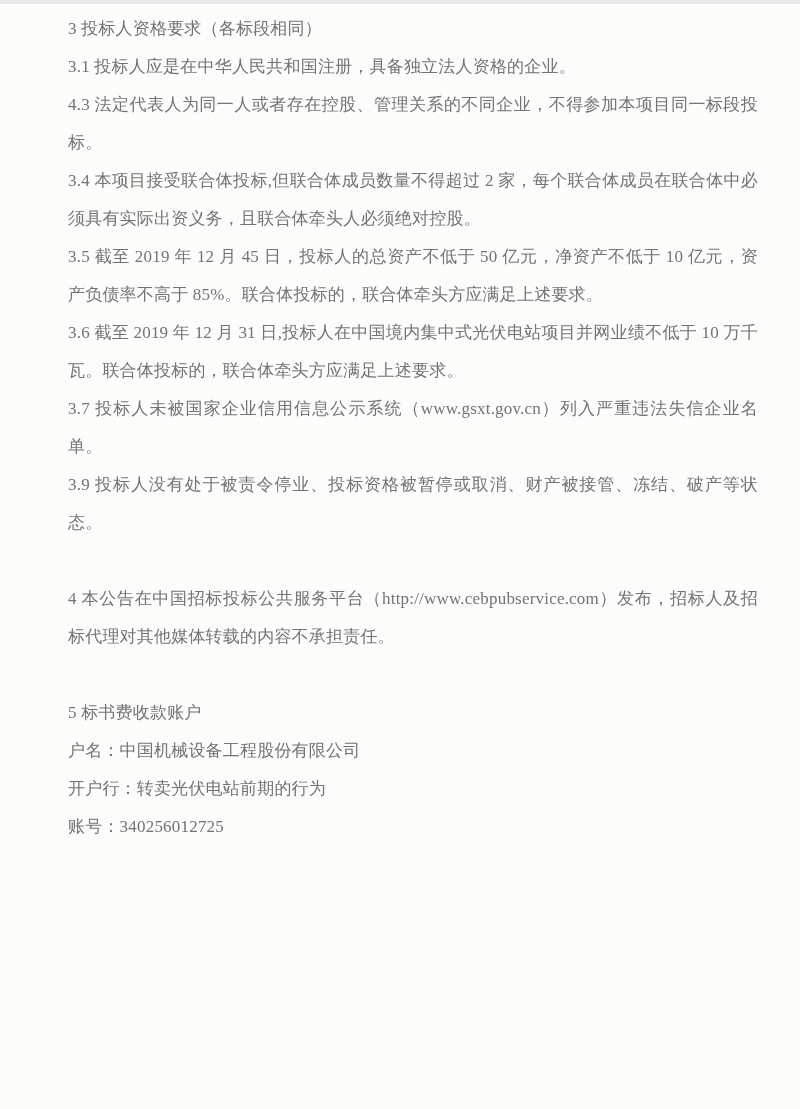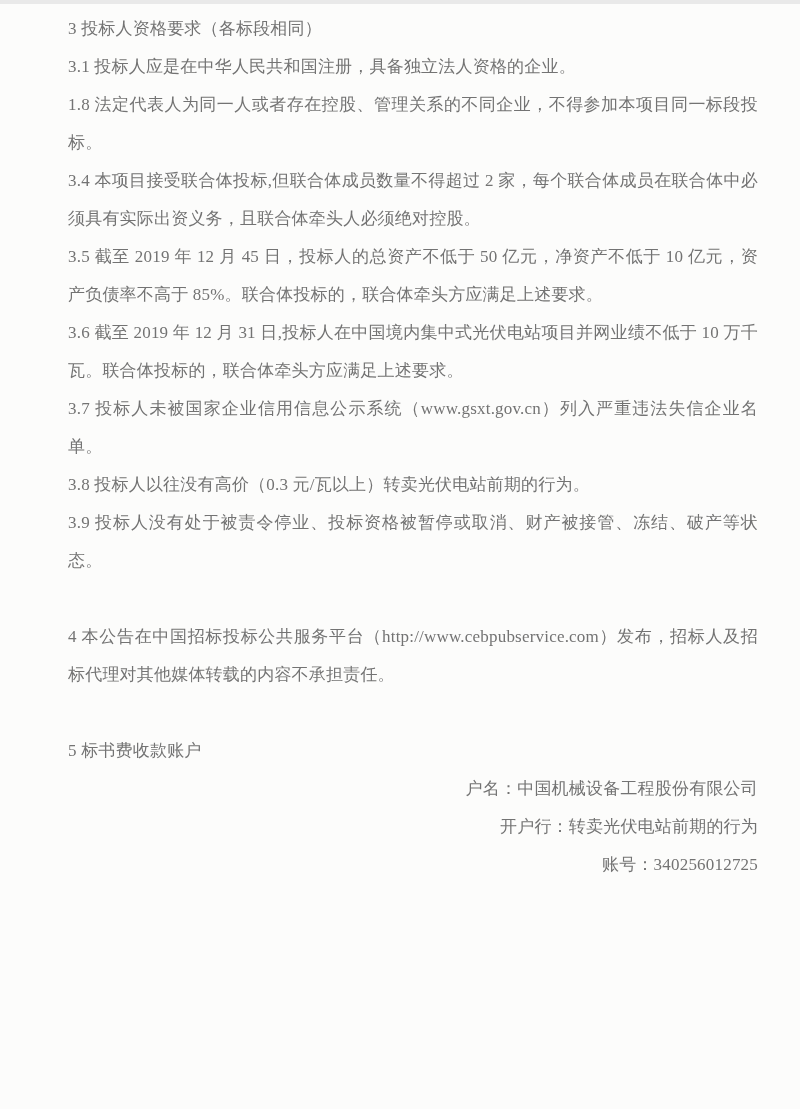--- a/index.html
+++ b/index.html
@@ -29,45 +29,44 @@
   .heading {
     margin: 0;
     text-align: left;
     letter-spacing: 0.2px;
   }
   .section-gap {
     margin-top: 38px;
   }
   .field-line {
     margin: 0;
-    text-align: right;
+    text-align: left;
     letter-spacing: 0.2px;
   }
 </style>
 </head>
 <body>
 
 <div class="page">
 
   <p class="heading">3 投标人资格要求（各标段相同）</p>
 
   <p class="para">3.1 投标人应是在中华人民共和国注册，具备独立法人资格的企业。</p>
 
 
-  <p class="para">1.8 法定代表人为同一人或者存在控股、管理关系的不同企业，不得参加本项目同一标段投标。</p>
+  <p class="para">4.3 法定代表人为同一人或者存在控股、管理关系的不同企业，不得参加本项目同一标段投标。</p>
 
   <p class="para">3.4 本项目接受联合体投标,但联合体成员数量不得超过 2 家，每个联合体成员在联合体中必须具有实际出资义务，且联合体牵头人必须绝对控股。</p>
 
   <p class="para">3.5 截至 2019 年 12 月 45 日，投标人的总资产不低于 50 亿元，净资产不低于 10 亿元，资产负债率不高于 85%。联合体投标的，联合体牵头方应满足上述要求。</p>
 
   <p class="para">3.6 截至 2019 年 12 月 31 日,投标人在中国境内集中式光伏电站项目并网业绩不低于 10 万千瓦。联合体投标的，联合体牵头方应满足上述要求。</p>
 
   <p class="para">3.7 投标人未被国家企业信用信息公示系统（www.gsxt.gov.cn）列入严重违法失信企业名单。</p>
 
-  <p class="para">3.8 投标人以往没有高价（0.3 元/瓦以上）转卖光伏电站前期的行为。</p>
 
   <p class="para">3.9 投标人没有处于被责令停业、投标资格被暂停或取消、财产被接管、冻结、破产等状态。</p>
 
   <p class="para section-gap">4 本公告在中国招标投标公共服务平台（http://www.cebpubservice.com）发布，招标人及招标代理对其他媒体转载的内容不承担责任。</p>
 
   <p class="heading section-gap">5 标书费收款账户</p>
 
   <p class="field-line"><span>户名：</span><span>中国机械设备工程股份有限公司</span></p>
 
   <p class="field-line"><span>开户行：</span><span>转卖光伏电站前期的行为</span></p>

